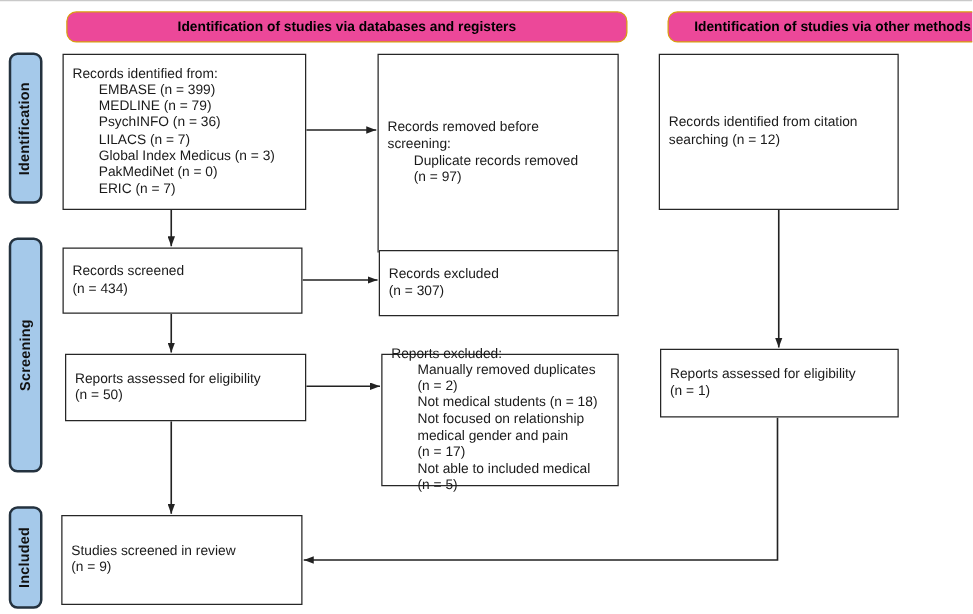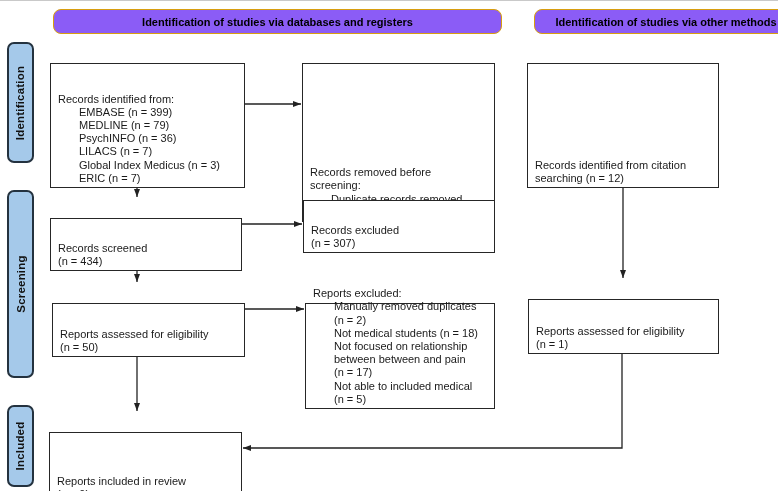--- a/index.html
+++ b/index.html
@@ -11,21 +11,21 @@
     color:#1a1a1a;
     overflow:hidden;
   }
   .top-edge{
     position:absolute;left:0;top:0;width:778px;height:1px;
     background:#c9c9c9;
   }
   .hdr{
     position:absolute;
     box-sizing:border-box;
-    background:#8b5cf6;
+    background:#ec4899;
     border:1.5px solid #D89E0F;
     border-radius:8px;
     display:flex;align-items:center;justify-content:center;
     font-weight:bold;font-size:11px;color:#000;
     text-align:center;
     z-index:2;
   }
   .stage{
     position:absolute;
     box-sizing:border-box;
@@ -39,23 +39,22 @@
     transform:rotate(-90deg);
     white-space:nowrap;
     font-weight:bold;font-size:11.5px;color:#111;
     letter-spacing:0.2px;
   }
   .box{
     position:absolute;
     box-sizing:border-box;
     background:#ffffff;
     border:1.6px solid #262626;
-    display:flex;align-items:flex-end;
+    display:flex;align-items:center;
     z-index:2;
-    margin-top:20px;
   }
   .box-text{
     padding:2px 4px 2px 7px;
     font-size:11px;line-height:13.2px;
     width:100%;
   }
   .ln{white-space:nowrap;}
   .ind{padding-left:21px;}
   svg.arrows{
     position:absolute;left:0;top:0;z-index:1;
@@ -98,20 +97,21 @@
   </div>
 
   <div class="box" style="left:50px;top:43px;width:195px;height:125px;">
     <div class="box-text">
       <div class="ln">Records identified from:</div>
       <div class="ln ind">EMBASE (n = 399)</div>
       <div class="ln ind">MEDLINE (n = 79)</div>
       <div class="ln ind">PsychINFO (n = 36)</div>
       <div class="ln ind">LILACS (n = 7)</div>
       <div class="ln ind">Global Index Medicus (n = 3)</div>
+      <div class="ln ind">PakMediNet (n = 0)</div>
       <div class="ln ind">ERIC (n = 7)</div>
     </div>
   </div>
 
   <div class="box" style="left:302px;top:43px;width:193px;height:159px;">
     <div class="box-text">
       <div class="ln">Records removed before</div>
       <div class="ln">screening:</div>
       <div class="ln ind">Duplicate records removed</div>
       <div class="ln ind">(n = 97)</div>
@@ -125,55 +125,55 @@
     </div>
   </div>
 
   <div class="box" style="left:50px;top:198px;width:192px;height:53px;">
     <div class="box-text">
       <div class="ln">Records screened</div>
       <div class="ln">(n = 434)</div>
     </div>
   </div>
 
-  <div class="box" style="left:303px;top:180px;width:192px;height:53px;">
+  <div class="box" style="left:303px;top:200px;width:192px;height:53px;">
     <div class="box-text">
       <div class="ln">Records excluded</div>
       <div class="ln">(n = 307)</div>
     </div>
   </div>
 
   <div class="box" style="left:52px;top:283px;width:193px;height:54px;">
     <div class="box-text">
       <div class="ln">Reports assessed for eligibility</div>
       <div class="ln">(n = 50)</div>
     </div>
   </div>
 
   <div class="box" style="left:305px;top:283px;width:190px;height:106px;">
     <div class="box-text">
       <div class="ln">Reports excluded:</div>
       <div class="ln ind">Manually removed duplicates</div>
       <div class="ln ind">(n = 2)</div>
       <div class="ln ind">Not medical students (n = 18)</div>
       <div class="ln ind">Not focused on relationship</div>
-      <div class="ln ind">between between and pain</div>
+      <div class="ln ind">medical gender and pain</div>
       <div class="ln ind">(n = 17)</div>
       <div class="ln ind">Not able to included medical</div>
       <div class="ln ind">(n = 5)</div>
     </div>
   </div>
 
   <div class="box" style="left:528px;top:279px;width:191px;height:55px;">
     <div class="box-text">
       <div class="ln">Reports assessed for eligibility</div>
       <div class="ln">(n = 1)</div>
     </div>
   </div>
 
   <div class="box" style="left:49px;top:412px;width:193px;height:72px;">
     <div class="box-text">
-      <div class="ln">Reports included in review</div>
+      <div class="ln">Studies screened in review</div>
       <div class="ln">(n = 9)</div>
     </div>
   </div>
 
 </div>
 
 </body></html>

